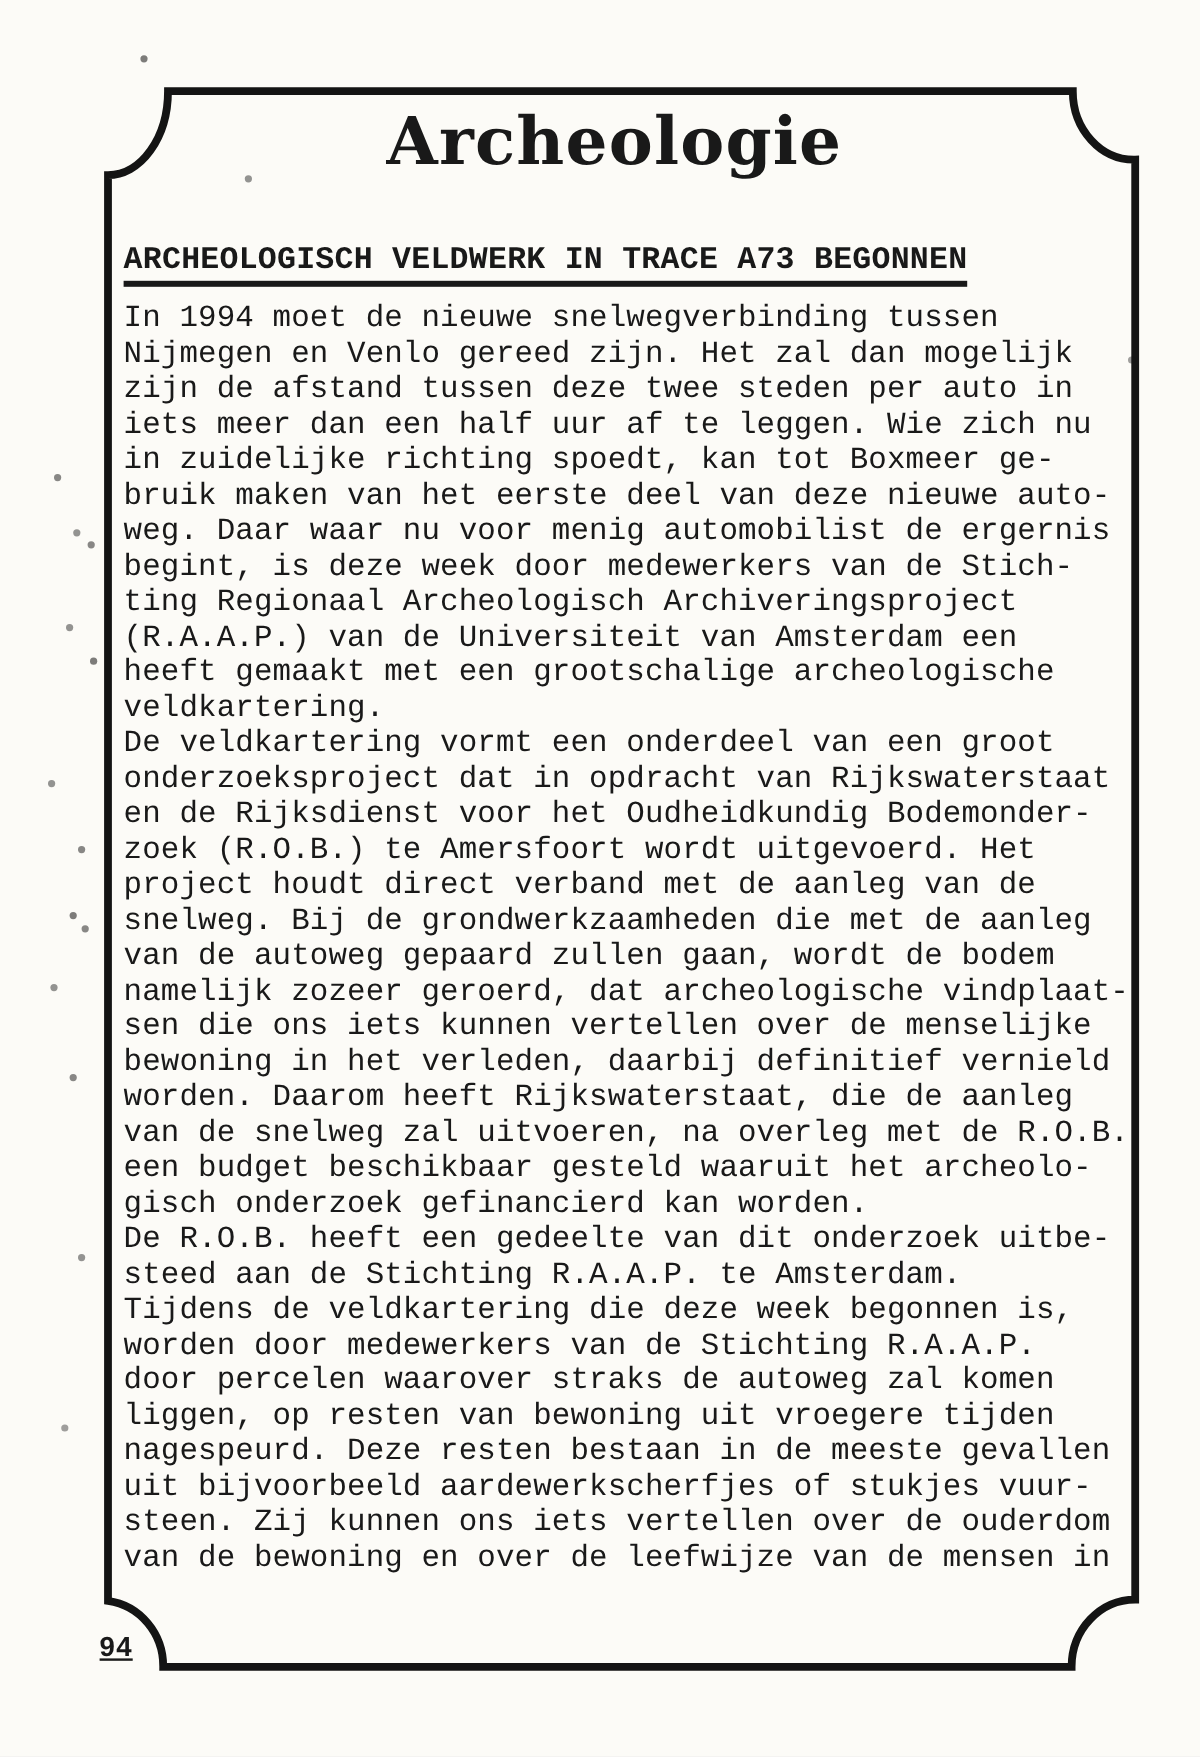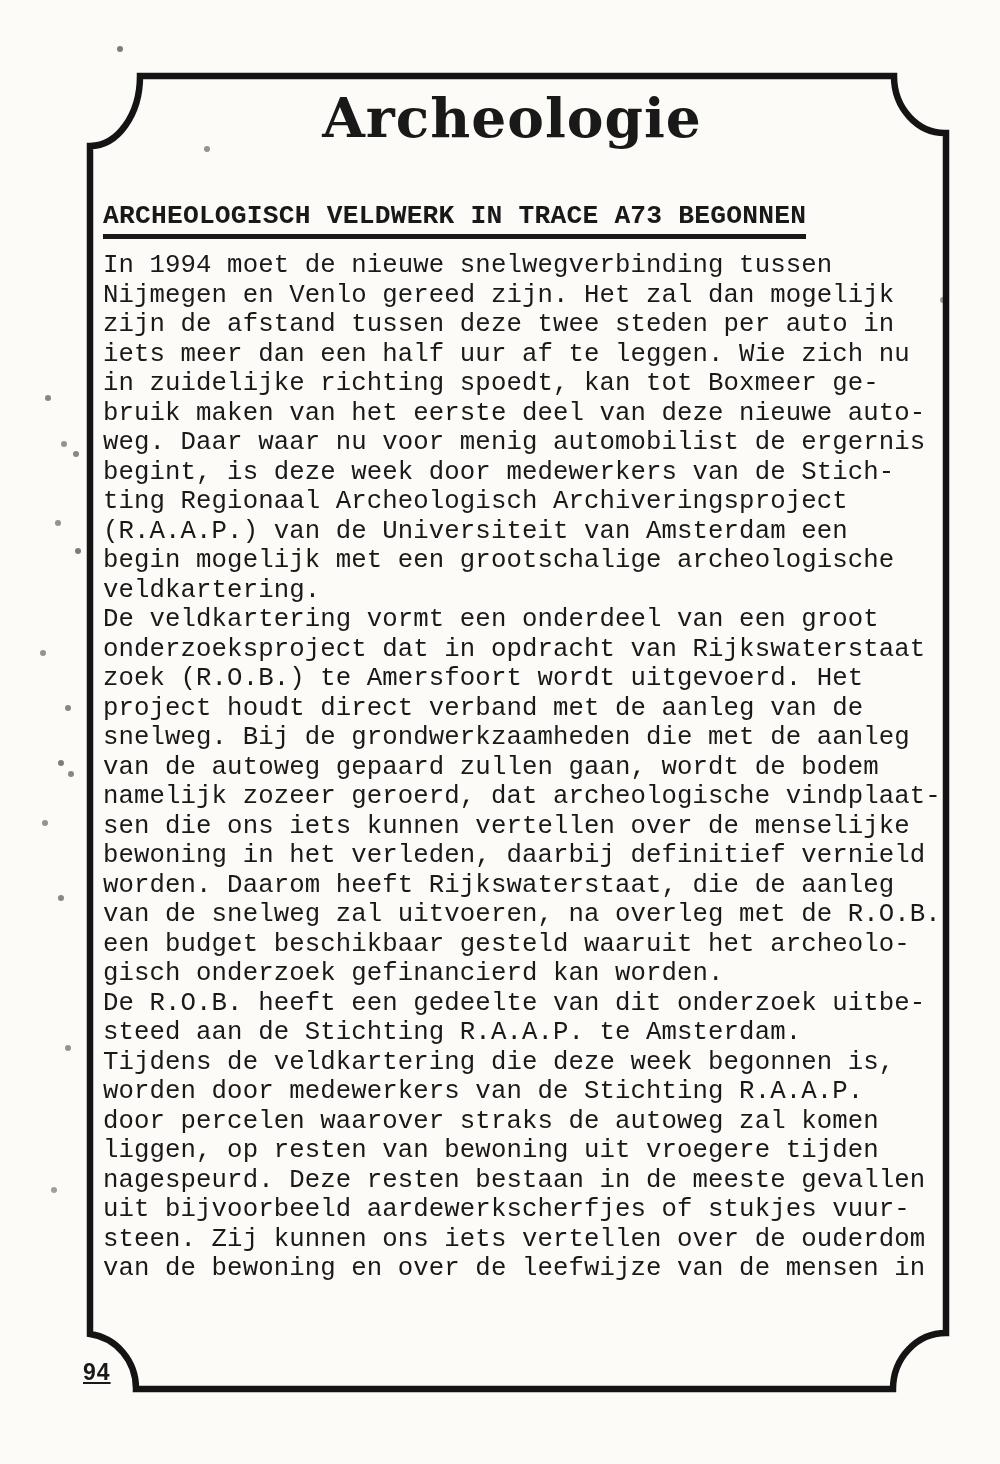--- a/index.html
+++ b/index.html
@@ -129,24 +129,25 @@
       <div class="line">In 1994 moet de nieuwe snelwegverbinding tussen</div>
       <div class="line">Nijmegen en Venlo gereed zijn. Het zal dan mogelijk</div>
       <div class="line">zijn de afstand tussen deze twee steden per auto in</div>
       <div class="line">iets meer dan een half uur af te leggen. Wie zich nu</div>
       <div class="line">in zuidelijke richting spoedt, kan tot Boxmeer ge-</div>
       <div class="line">bruik maken van het eerste deel van deze nieuwe auto-</div>
       <div class="line">weg. Daar waar nu voor menig automobilist de ergernis</div>
       <div class="line">begint, is deze week door medewerkers van de Stich-</div>
       <div class="line">ting Regionaal Archeologisch Archiveringsproject</div>
       <div class="line">(R.A.A.P.) van de Universiteit van Amsterdam een</div>
-      <div class="line">begin mogelijk met een grootschalige archeologische</div>
+      <div class="line">heeft gemaakt met een grootschalige archeologische</div>
       <div class="line">veldkartering.</div>
       <div class="line">De veldkartering vormt een onderdeel van een groot</div>
       <div class="line">onderzoeksproject dat in opdracht van Rijkswaterstaat</div>
+      <div class="line">en de Rijksdienst voor het Oudheidkundig Bodemonder-</div>
       <div class="line">zoek (R.O.B.) te Amersfoort wordt uitgevoerd. Het</div>
       <div class="line">project houdt direct verband met de aanleg van de</div>
       <div class="line">snelweg. Bij de grondwerkzaamheden die met de aanleg</div>
       <div class="line">van de autoweg gepaard zullen gaan, wordt de bodem</div>
       <div class="line">namelijk zozeer geroerd, dat archeologische vindplaat-</div>
       <div class="line">sen die ons iets kunnen vertellen over de menselijke</div>
       <div class="line">bewoning in het verleden, daarbij definitief vernield</div>
       <div class="line">worden. Daarom heeft Rijkswaterstaat, die de aanleg</div>
       <div class="line">van de snelweg zal uitvoeren, na overleg met de R.O.B.</div>
       <div class="line">een budget beschikbaar gesteld waaruit het archeolo-</div>

